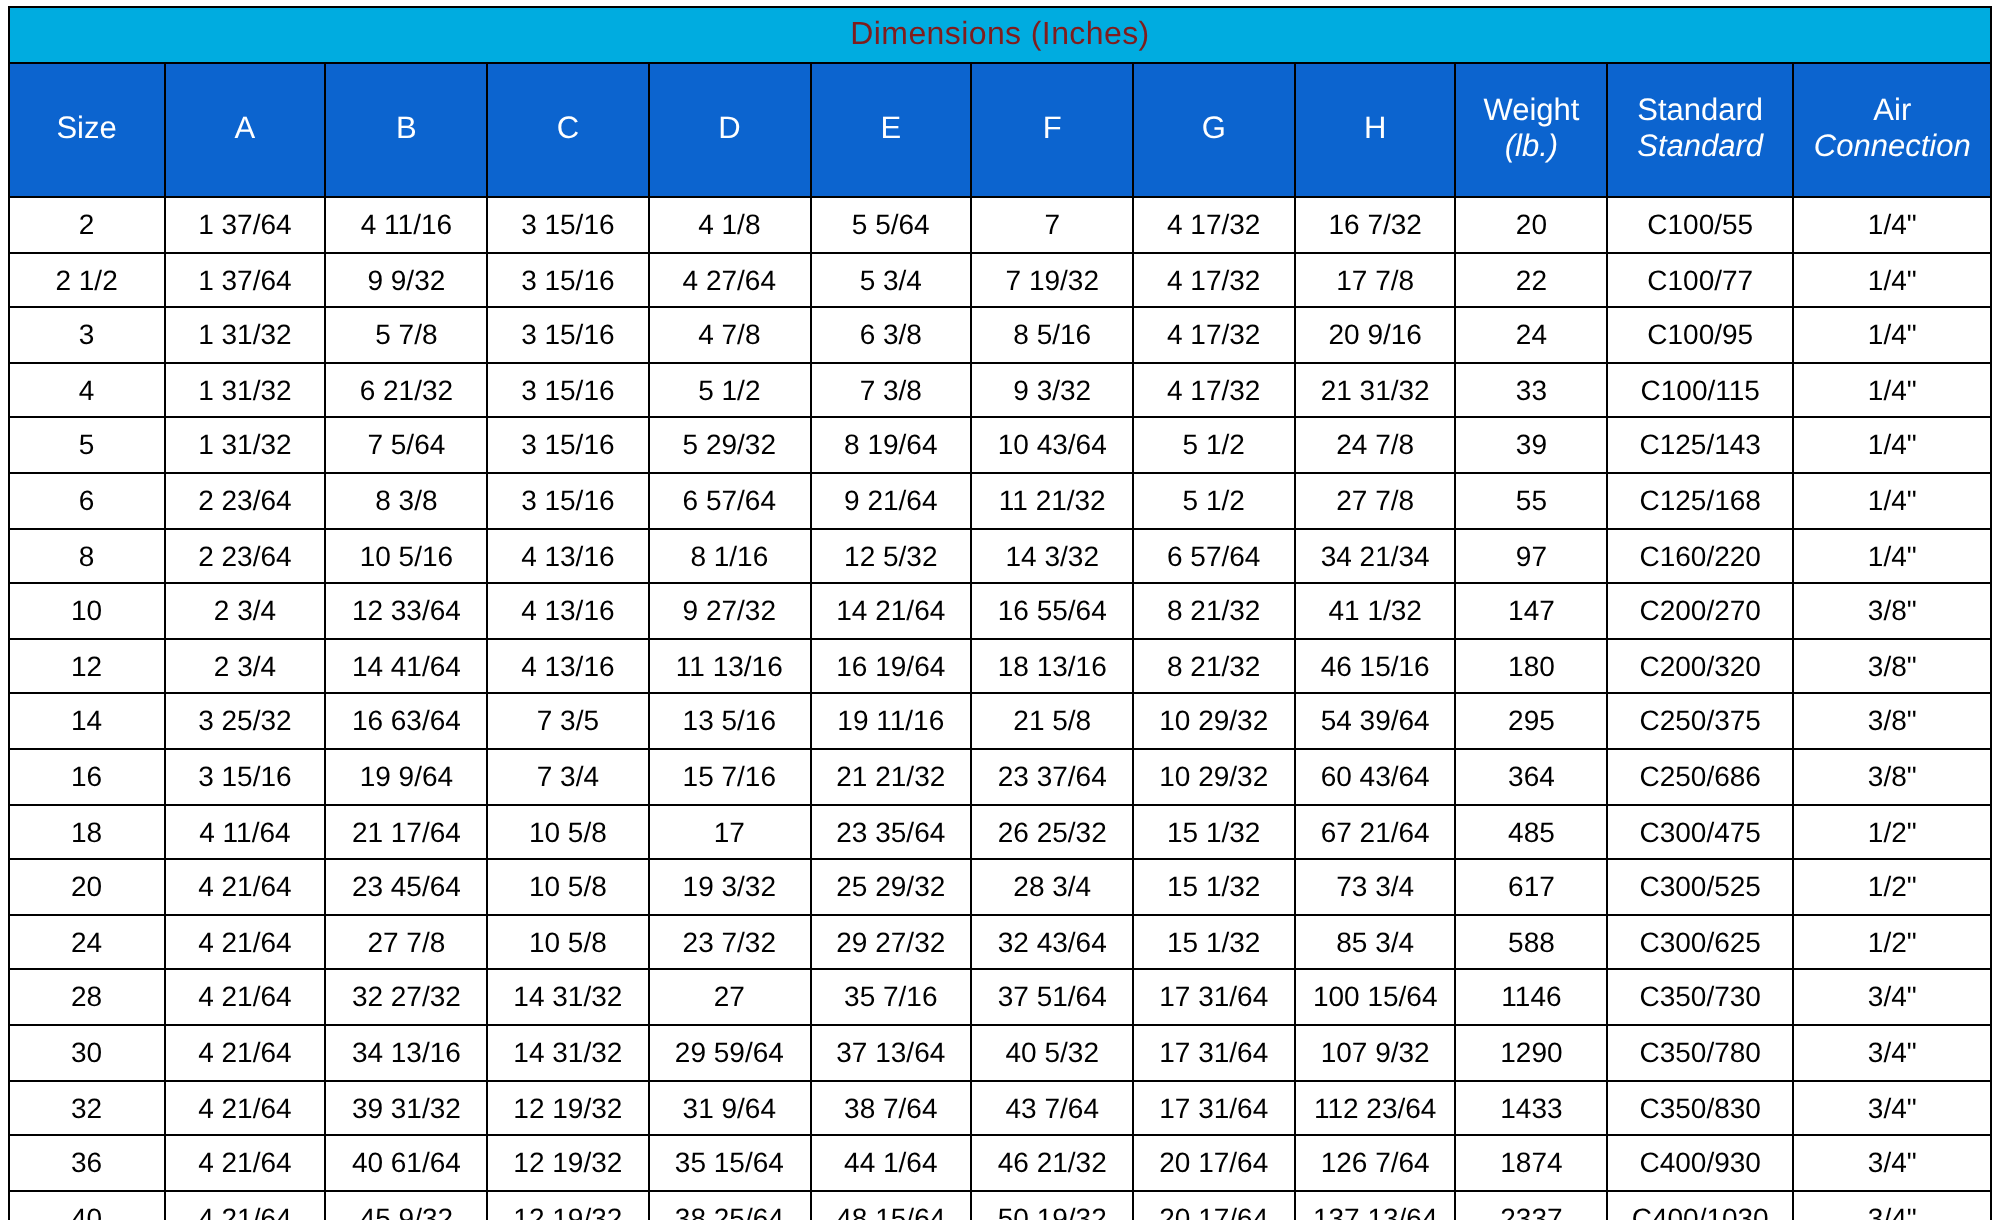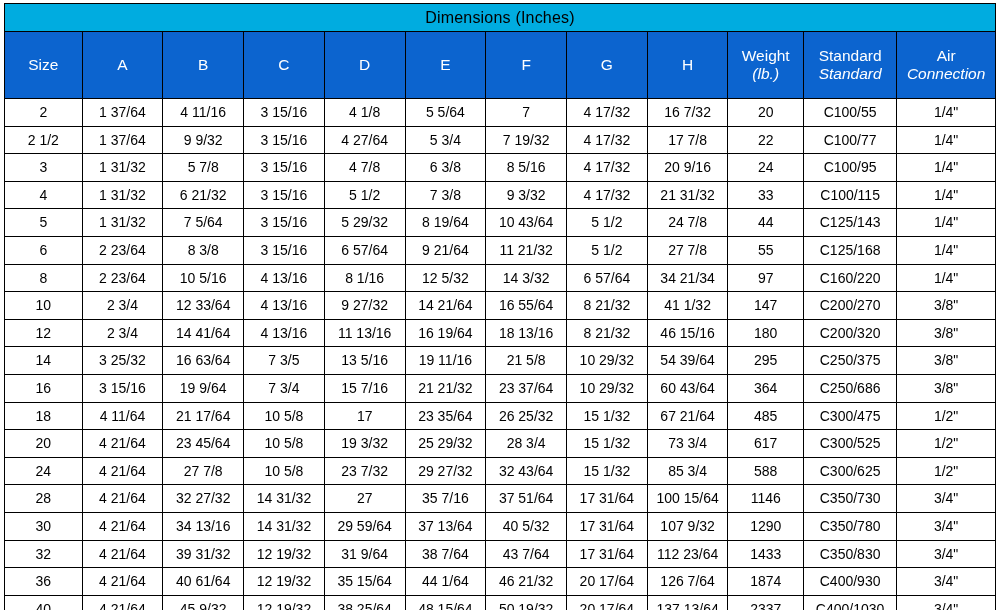--- a/index.html
+++ b/index.html
@@ -30,21 +30,21 @@
   table.dim-table th {
     border: 1.5px solid #000000;
     padding: 0;
     text-align: center;
     vertical-align: middle;
     font-weight: normal;
   }
   
   tr.title-row td {
     background: #00ace0;
-    color: #000000;
+    color: #7f1d1d;
     font-size: 16px;
     height: 27px;
     line-height: 27px;
     letter-spacing: 0.2px;
     border: 1.5px solid #000000;
   }
   
   tr.head-row th {
     background: #0c64cf;
     color: #ffffff;
@@ -168,21 +168,21 @@
         <tr class="data-row">
           <td>5</td>
           <td>1 31/32</td>
           <td>7 5/64</td>
           <td>3 15/16</td>
           <td>5 29/32</td>
           <td>8 19/64</td>
           <td>10 43/64</td>
           <td>5 1/2</td>
           <td>24 7/8</td>
-          <td>44</td>
+          <td>39</td>
           <td>C125/143</td>
           <td>1/4"</td>
         </tr>
         <tr class="data-row">
           <td>6</td>
           <td>2 23/64</td>
           <td>8 3/8</td>
           <td>3 15/16</td>
           <td>6 57/64</td>
           <td>9 21/64</td>

